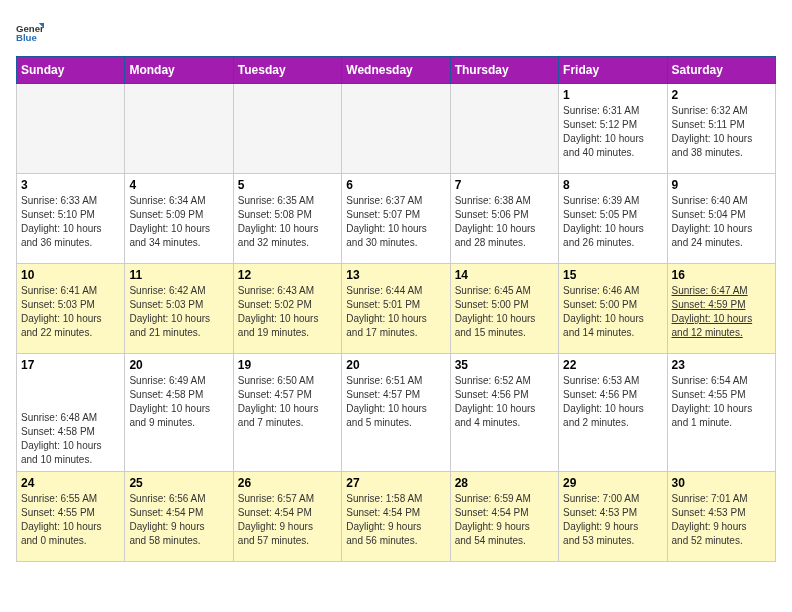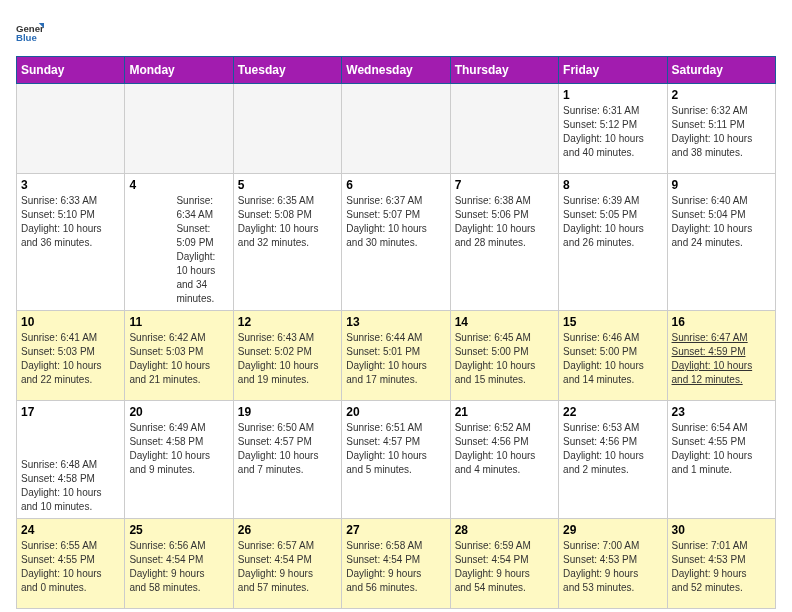--- a/index.html
+++ b/index.html
@@ -147,21 +147,21 @@
       <tr class="week-row">
         <td>
           <span class="day-number">3</span>
           <div class="day-info" style="white-space: pre-line;">Sunrise: 6:33 AM
 Sunset: 5:10 PM
 Daylight: 10 hours
 and 36 minutes.</div>
         </td>
         <td>
           <span class="day-number">4</span>
-          <div class="day-info" style="white-space: pre-line; margin-left: 47px;">Sunrise: 6:34 AM
+          <div class="day-info" style="white-space: pre-line;">Sunrise: 6:34 AM
 Sunset: 5:09 PM
 Daylight: 10 hours
 and 34 minutes.</div>
         </td>
         <td>
           <span class="day-number">5</span>
           <div class="day-info" style="white-space: pre-line;">Sunrise: 6:35 AM
 Sunset: 5:08 PM
 Daylight: 10 hours
 and 32 minutes.</div>
@@ -269,21 +269,21 @@
 and 7 minutes.</div>
         </td>
         <td>
           <span class="day-number">20</span>
           <div class="day-info" style="white-space: pre-line;">Sunrise: 6:51 AM
 Sunset: 4:57 PM
 Daylight: 10 hours
 and 5 minutes.</div>
         </td>
         <td>
-          <span class="day-number">21</span>
+          <span class="day-number">35</span>
           <div class="day-info" style="white-space: pre-line;">Sunrise: 6:52 AM
 Sunset: 4:56 PM
 Daylight: 10 hours
 and 4 minutes.</div>
         </td>
         <td>
           <span class="day-number">22</span>
           <div class="day-info" style="white-space: pre-line;">Sunrise: 6:53 AM
 Sunset: 4:56 PM
 Daylight: 10 hours
@@ -314,21 +314,21 @@
         </td>
         <td class="shaded">
           <span class="day-number">26</span>
           <div class="day-info" style="white-space: pre-line;">Sunrise: 6:57 AM
 Sunset: 4:54 PM
 Daylight: 9 hours
 and 57 minutes.</div>
         </td>
         <td class="shaded">
           <span class="day-number">27</span>
-          <div class="day-info" style="white-space: pre-line;">Sunrise: 6:58 AM
+          <div class="day-info" style="white-space: pre-line;">Sunrise: 1:58 AM
 Sunset: 4:54 PM
 Daylight: 9 hours
 and 56 minutes.</div>
         </td>
         <td class="shaded">
           <span class="day-number">28</span>
           <div class="day-info" style="white-space: pre-line;">Sunrise: 6:59 AM
 Sunset: 4:54 PM
 Daylight: 9 hours
 and 54 minutes.</div>

